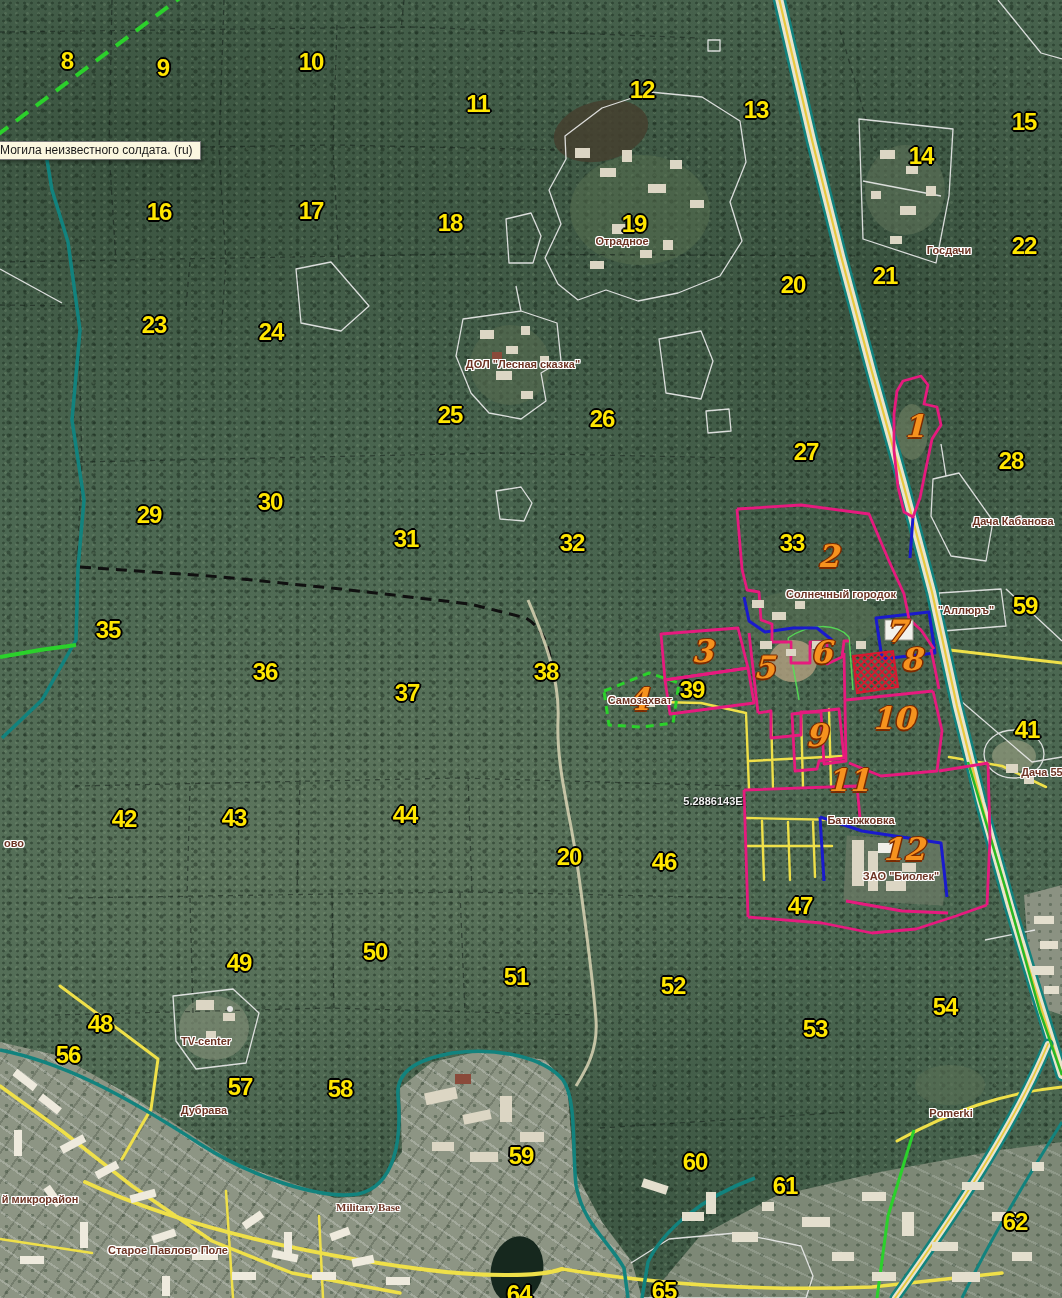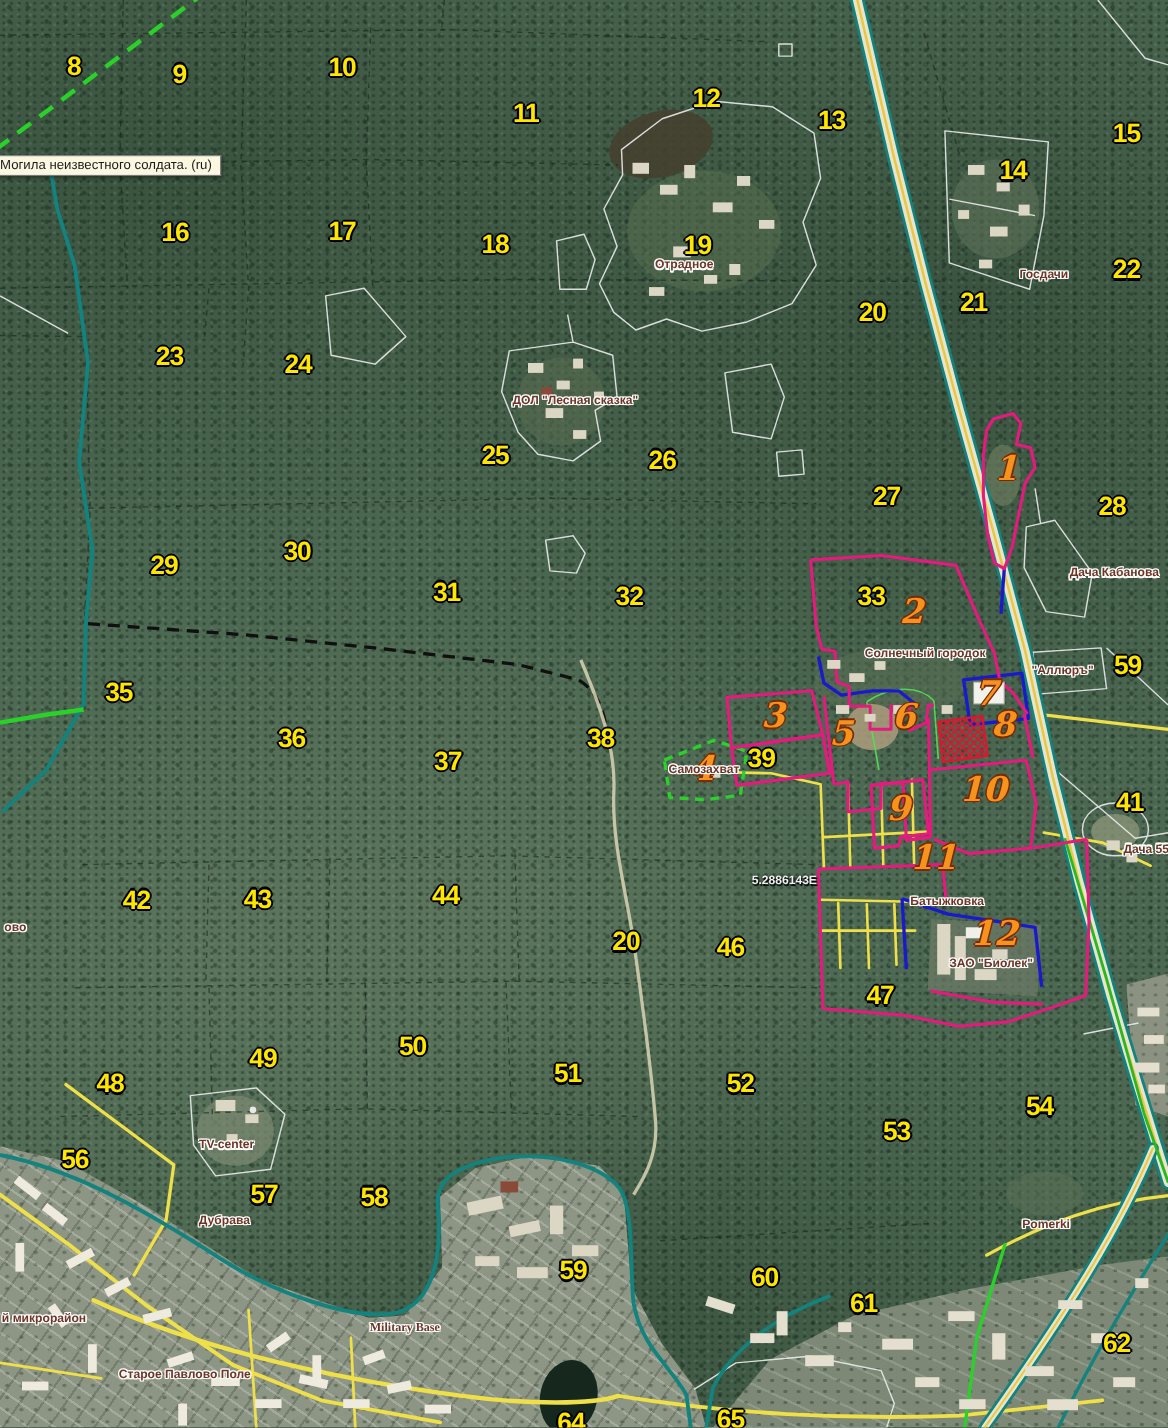--- a/index.html
+++ b/index.html
@@ -347,21 +347,21 @@
       <div class="qnum" style="left: 407px; top: 693px;">37</div>
       <div class="qnum" style="left: 546px; top: 672px;">38</div>
       <div class="qnum" style="left: 692px; top: 690px;">39</div>
       <div class="qnum" style="left: 1027px; top: 730px;">41</div>
       <div class="qnum" style="left: 124px; top: 819px;">42</div>
       <div class="qnum" style="left: 234px; top: 818px;">43</div>
       <div class="qnum" style="left: 405px; top: 815px;">44</div>
       <div class="qnum" style="left: 569px; top: 857px;">20</div>
       <div class="qnum" style="left: 664px; top: 862px;">46</div>
       <div class="qnum" style="left: 800px; top: 906px;">47</div>
-      <div class="qnum" style="left: 100px; top: 986px;">48</div>
+      <div class="qnum" style="left: 100px; top: 1024px;">48</div>
       <div class="qnum" style="left: 239px; top: 963px;">49</div>
       <div class="qnum" style="left: 375px; top: 952px;">50</div>
       <div class="qnum" style="left: 516px; top: 977px;">51</div>
       <div class="qnum" style="left: 673px; top: 986px;">52</div>
       <div class="qnum" style="left: 815px; top: 1029px;">53</div>
       <div class="qnum" style="left: 945px; top: 1007px;">54</div>
       <div class="qnum" style="left: 68px; top: 1055px;">56</div>
       <div class="qnum" style="left: 240px; top: 1087px;">57</div>
       <div class="qnum" style="left: 340px; top: 1089px;">58</div>
       <div class="qnum" style="left: 521px; top: 1156px;">59</div>

